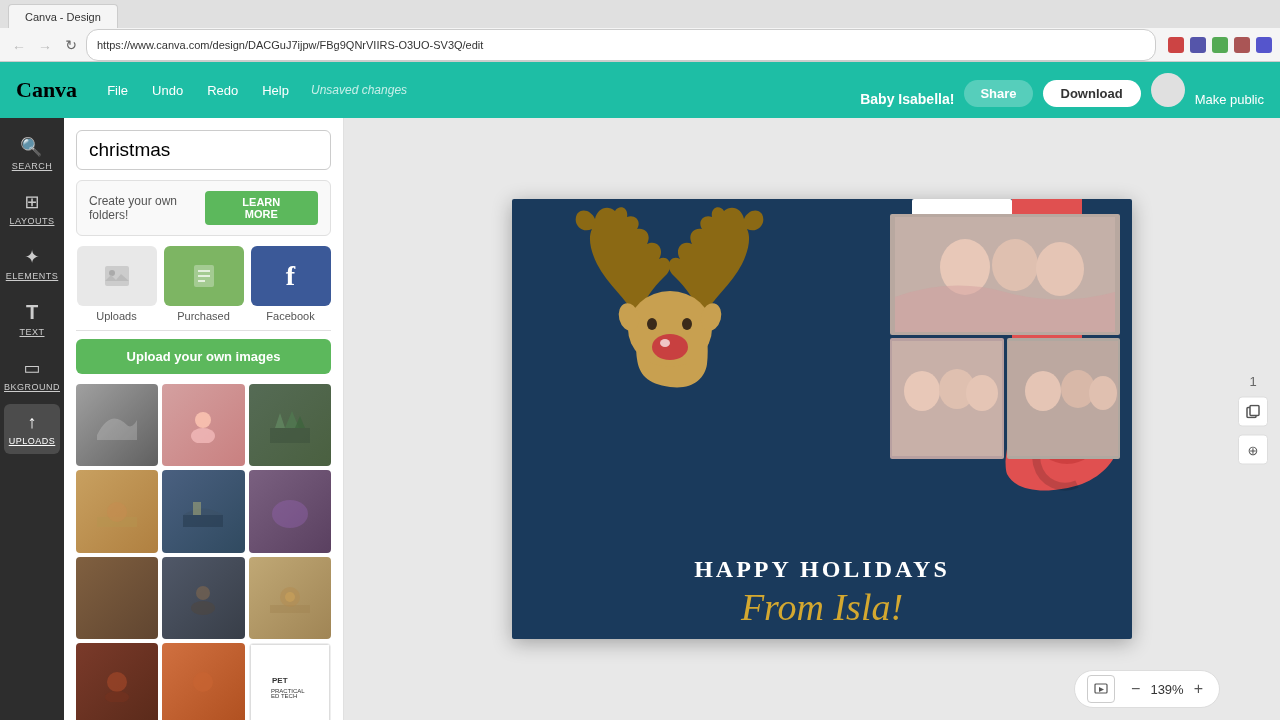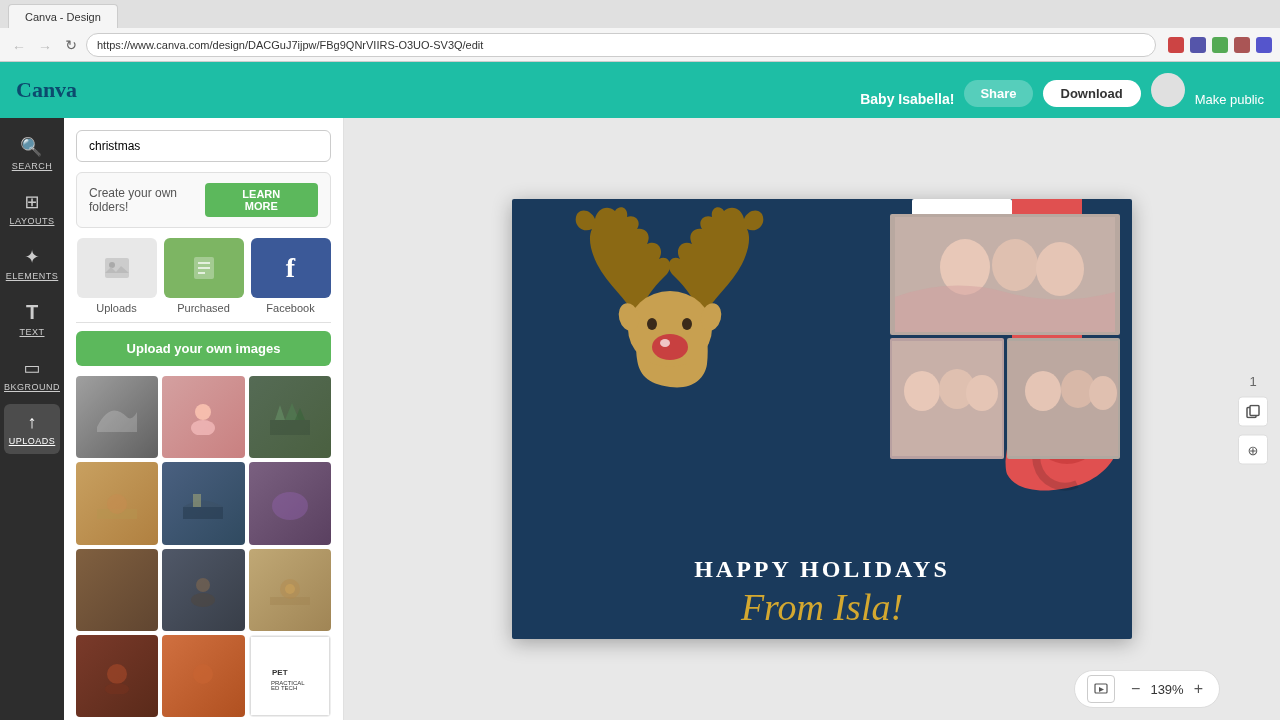--- a/index.html
+++ b/index.html
@@ -43,21 +43,21 @@
       width: 22px; height: 22px;
       border: none; background: transparent;
       cursor: pointer;
       font-size: 14px;
       color: #666;
       display: flex; align-items: center; justify-content: center;
     }
     .browser-btn:disabled { color: #bbb; cursor: default; }
     .address-bar {
       flex: 1;
-      height: 24px;
+      height: 32px;
       border: 1px solid #ccc;
       border-radius: 12px;
       background: white;
       display: flex;
       align-items: center;
       padding: 0 10px;
       font-size: 11px;
       color: #333;
     }
     .browser-icons {
@@ -86,21 +86,21 @@
       z-index: 10;
     }
     .canva-logo {
       display: flex;
       align-items: center;
       margin-right: 20px;
     }
     .canva-logo-text {
       font-size: 22px;
       font-weight: bold;
-      color: #0c4a6e;
+      color: #000000;
       font-family: Georgia, serif;
     }
     .header-nav {
       display: flex;
       gap: 4px;
       align-items: center;
     }
     .header-nav-btn {
       background: transparent;
       border: none;
@@ -206,21 +206,21 @@
       background: white;
       border-right: 1px solid #e0e0e0;
       overflow-y: auto;
       padding: 12px;
     }
     .search-input {
       width: 100%;
       padding: 8px 12px;
       border: 1px solid #ccc;
       border-radius: 6px;
-      font-size: 12px;
+      font-size: 19px;
       outline: none;
     }
     .folder-promo {
       background: #f9f9f9;
       border: 1px solid #e0e0e0;
       border-radius: 6px;
       padding: 10px 12px;
       margin: 10px 0;
       display: flex;
       align-items: center;
@@ -468,20 +468,27 @@
       <span class="browser-ext-icon" style="background:#a55;width:16px;height:16px;border-radius:3px;"></span>
       <span class="browser-ext-icon" style="background:#55c;width:16px;height:16px;border-radius:3px;"></span>
     </div>
   </div>
 </div>
 
 <div class="canva-header">
   <div class="canva-logo">
     <span class="canva-logo-text">Canva</span>
   </div>
+  <div class="header-nav">
+    <button class="header-nav-btn">File</button>
+    <button class="header-nav-btn">Undo</button>
+    <button class="header-nav-btn">Redo</button>
+    <button class="header-nav-btn">Help</button>
+    <span class="unsaved-label">Unsaved changes</span>
+  </div>
   <div class="header-right">
     <span class="header-project-name">Baby Isabella!</span>
     <button class="header-share-btn">Share</button>
     <button class="header-download-btn">Download</button>
     <div class="header-avatar"></div>
     <button class="header-make-public">Make public</button>
   </div>
 </div>
 
 <div class="main-layout">

